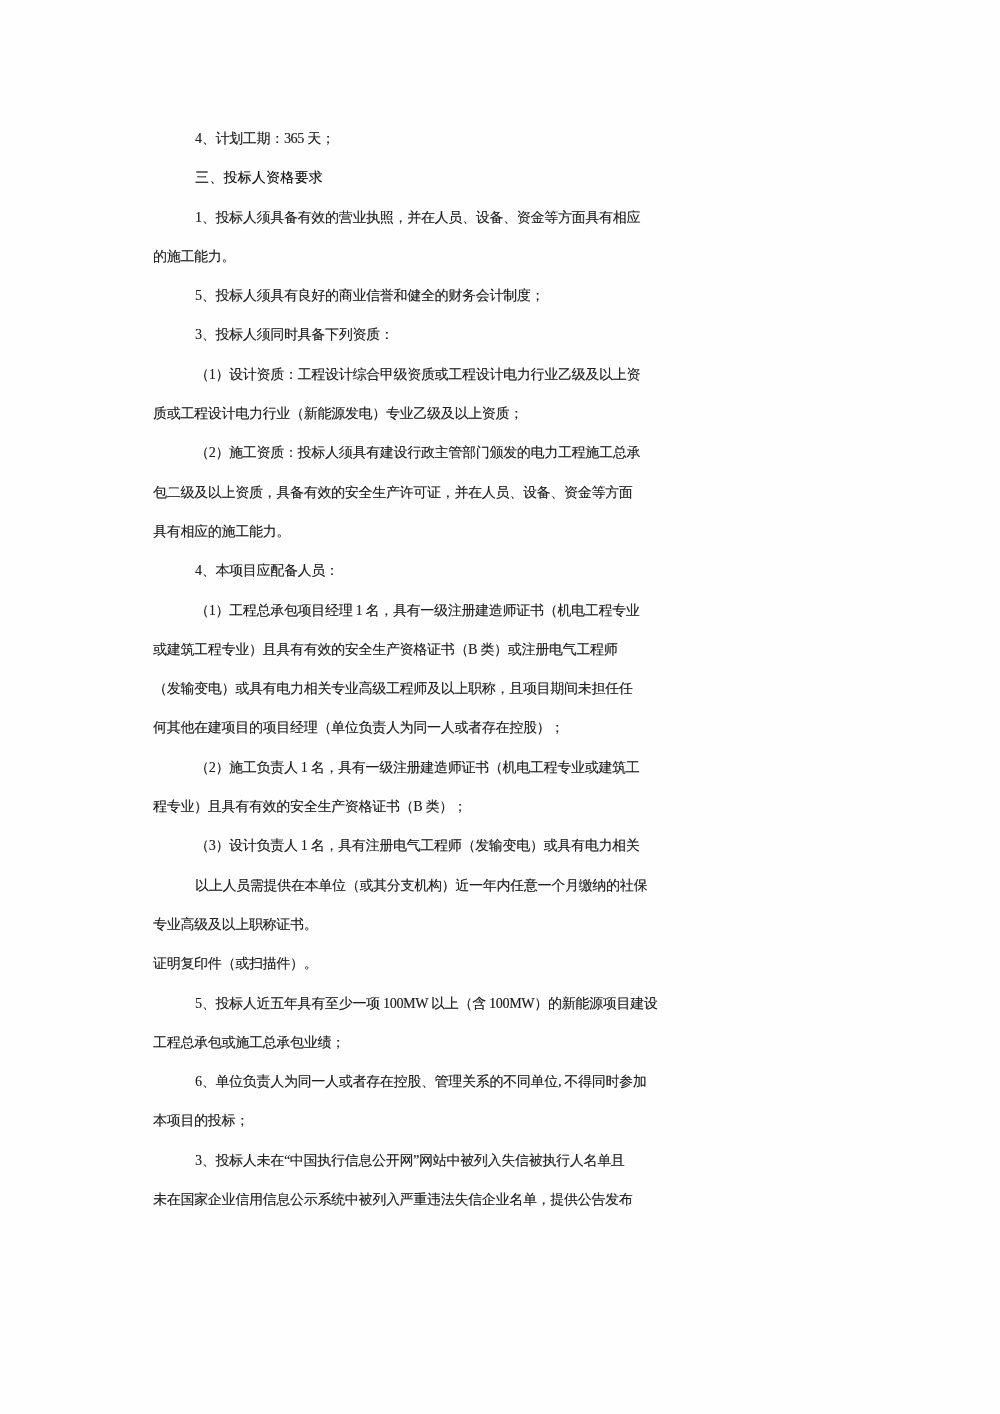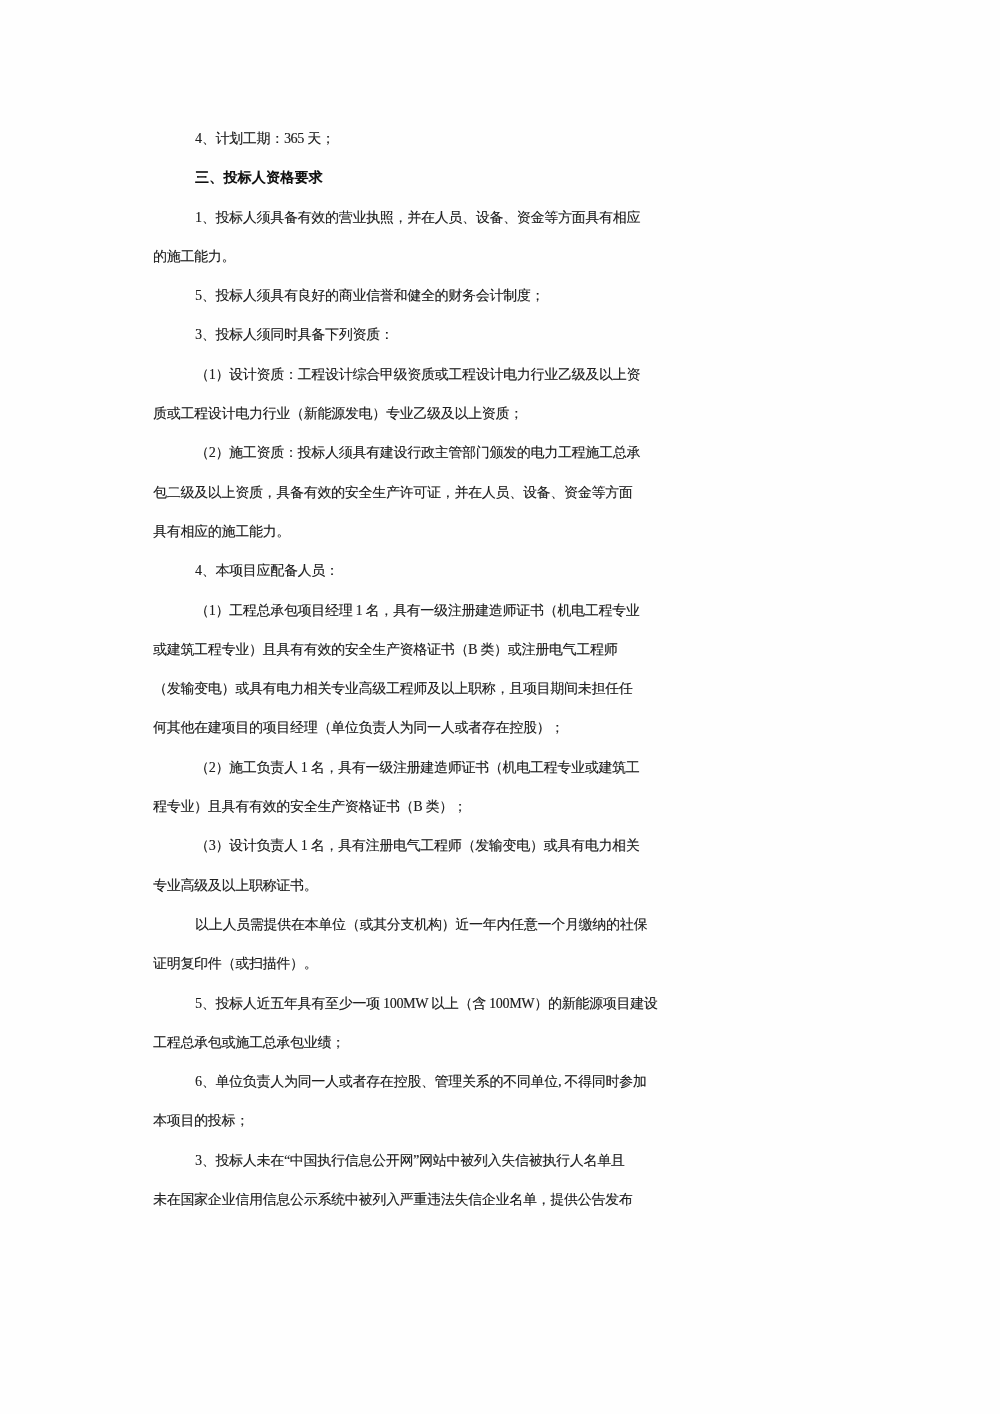--- a/index.html
+++ b/index.html
@@ -27,21 +27,21 @@
     text-shadow: 0.3px 0.3px 0.6px rgba(40, 40, 40, 0.45);
   }
   .line {
     white-space: nowrap;
     height: 39.3px;
   }
   .indent {
     text-indent: 42px;
   }
   .heading {
-    font-weight: bold;
+    font-weight: normal;
     color: #101010;
     letter-spacing: 0.2px;
   }
 </style>
 </head>
 <body>
 
 <div class="page">
   <div class="text-column">
     <div class="line indent">4、计划工期：365 天；</div>
@@ -56,22 +56,22 @@
     <div class="line">包二级及以上资质，具备有效的安全生产许可证，并在人员、设备、资金等方面</div>
     <div class="line">具有相应的施工能力。</div>
     <div class="line indent">4、本项目应配备人员：</div>
     <div class="line indent">（1）工程总承包项目经理 1 名，具有一级注册建造师证书（机电工程专业</div>
     <div class="line">或建筑工程专业）且具有有效的安全生产资格证书（B 类）或注册电气工程师</div>
     <div class="line">（发输变电）或具有电力相关专业高级工程师及以上职称，且项目期间未担任任</div>
     <div class="line">何其他在建项目的项目经理（单位负责人为同一人或者存在控股）；</div>
     <div class="line indent">（2）施工负责人 1 名，具有一级注册建造师证书（机电工程专业或建筑工</div>
     <div class="line">程专业）且具有有效的安全生产资格证书（B 类）；</div>
     <div class="line indent">（3）设计负责人 1 名，具有注册电气工程师（发输变电）或具有电力相关</div>
+    <div class="line indent">以上人员需提供在本单位（或其分支机构）近一年内任意一个月缴纳的社保</div>
     <div class="line">专业高级及以上职称证书。</div>
-    <div class="line indent">以上人员需提供在本单位（或其分支机构）近一年内任意一个月缴纳的社保</div>
     <div class="line">证明复印件（或扫描件）。</div>
     <div class="line indent">5、投标人近五年具有至少一项 100MW 以上（含 100MW）的新能源项目建设</div>
     <div class="line">工程总承包或施工总承包业绩；</div>
     <div class="line indent">6、单位负责人为同一人或者存在控股、管理关系的不同单位, 不得同时参加</div>
     <div class="line">本项目的投标；</div>
     <div class="line indent">3、投标人未在“中国执行信息公开网”网站中被列入失信被执行人名单且</div>
     <div class="line">未在国家企业信用信息公示系统中被列入严重违法失信企业名单，提供公告发布</div>
   </div>
 </div>
 

